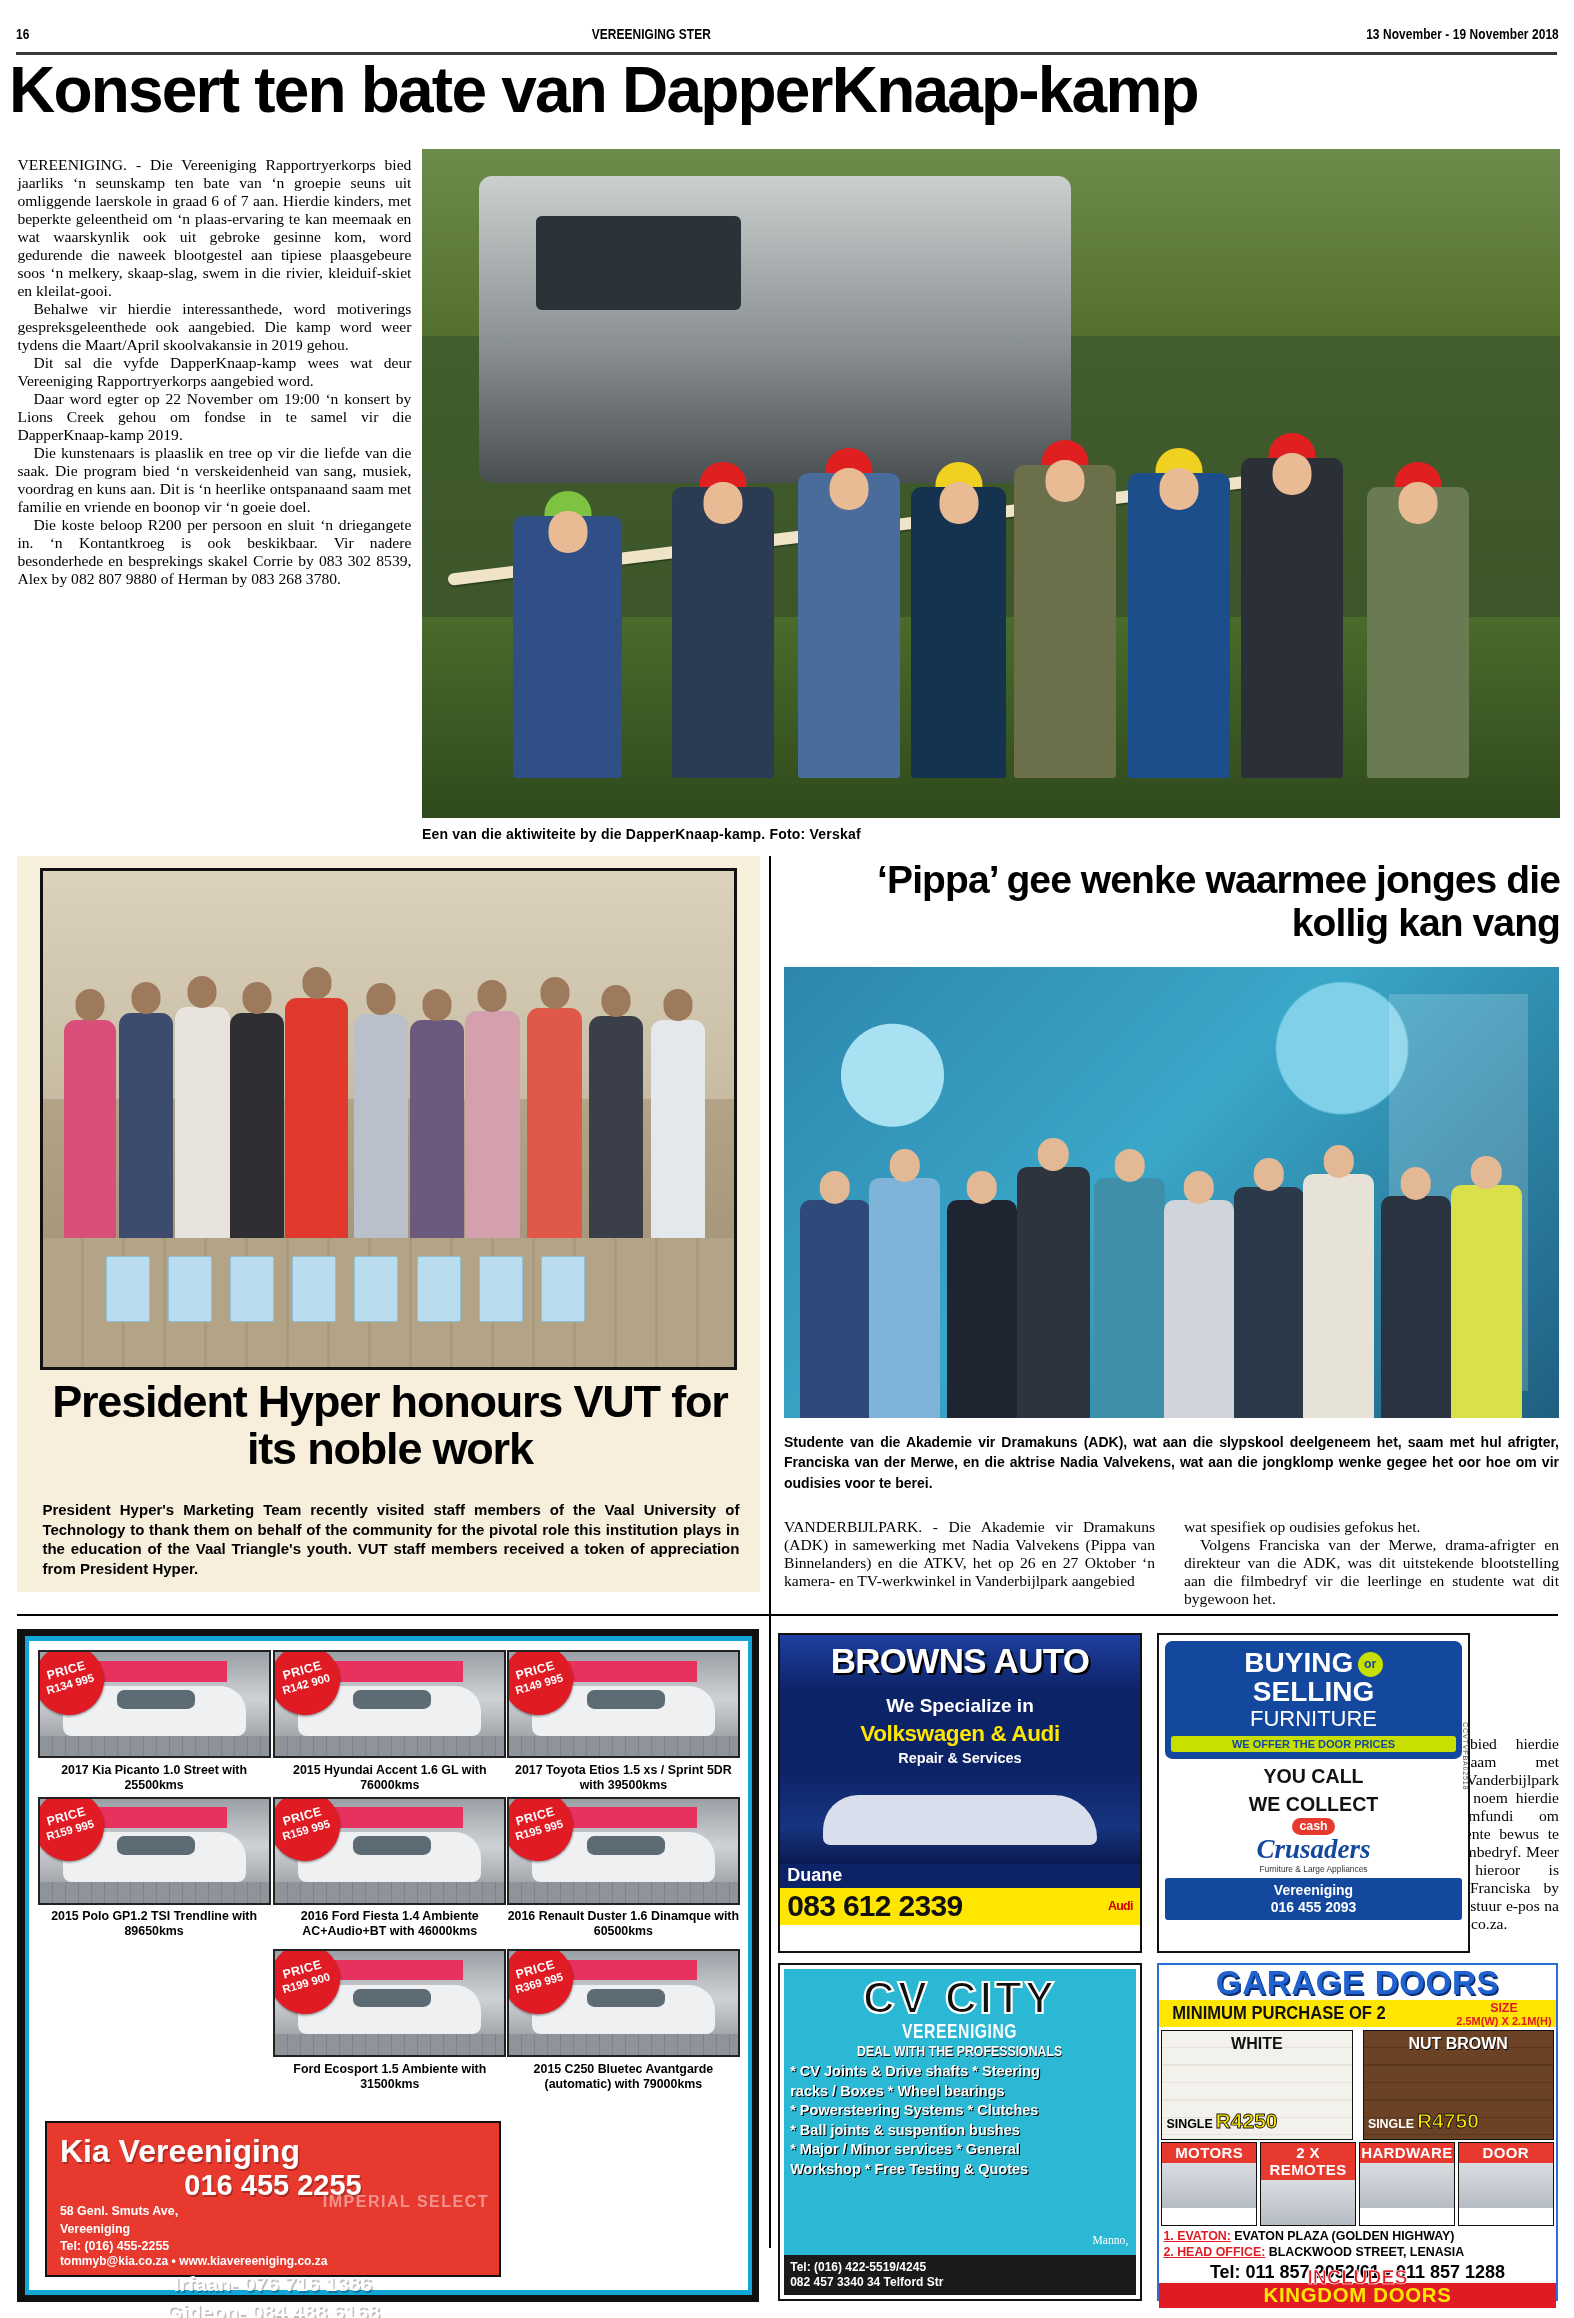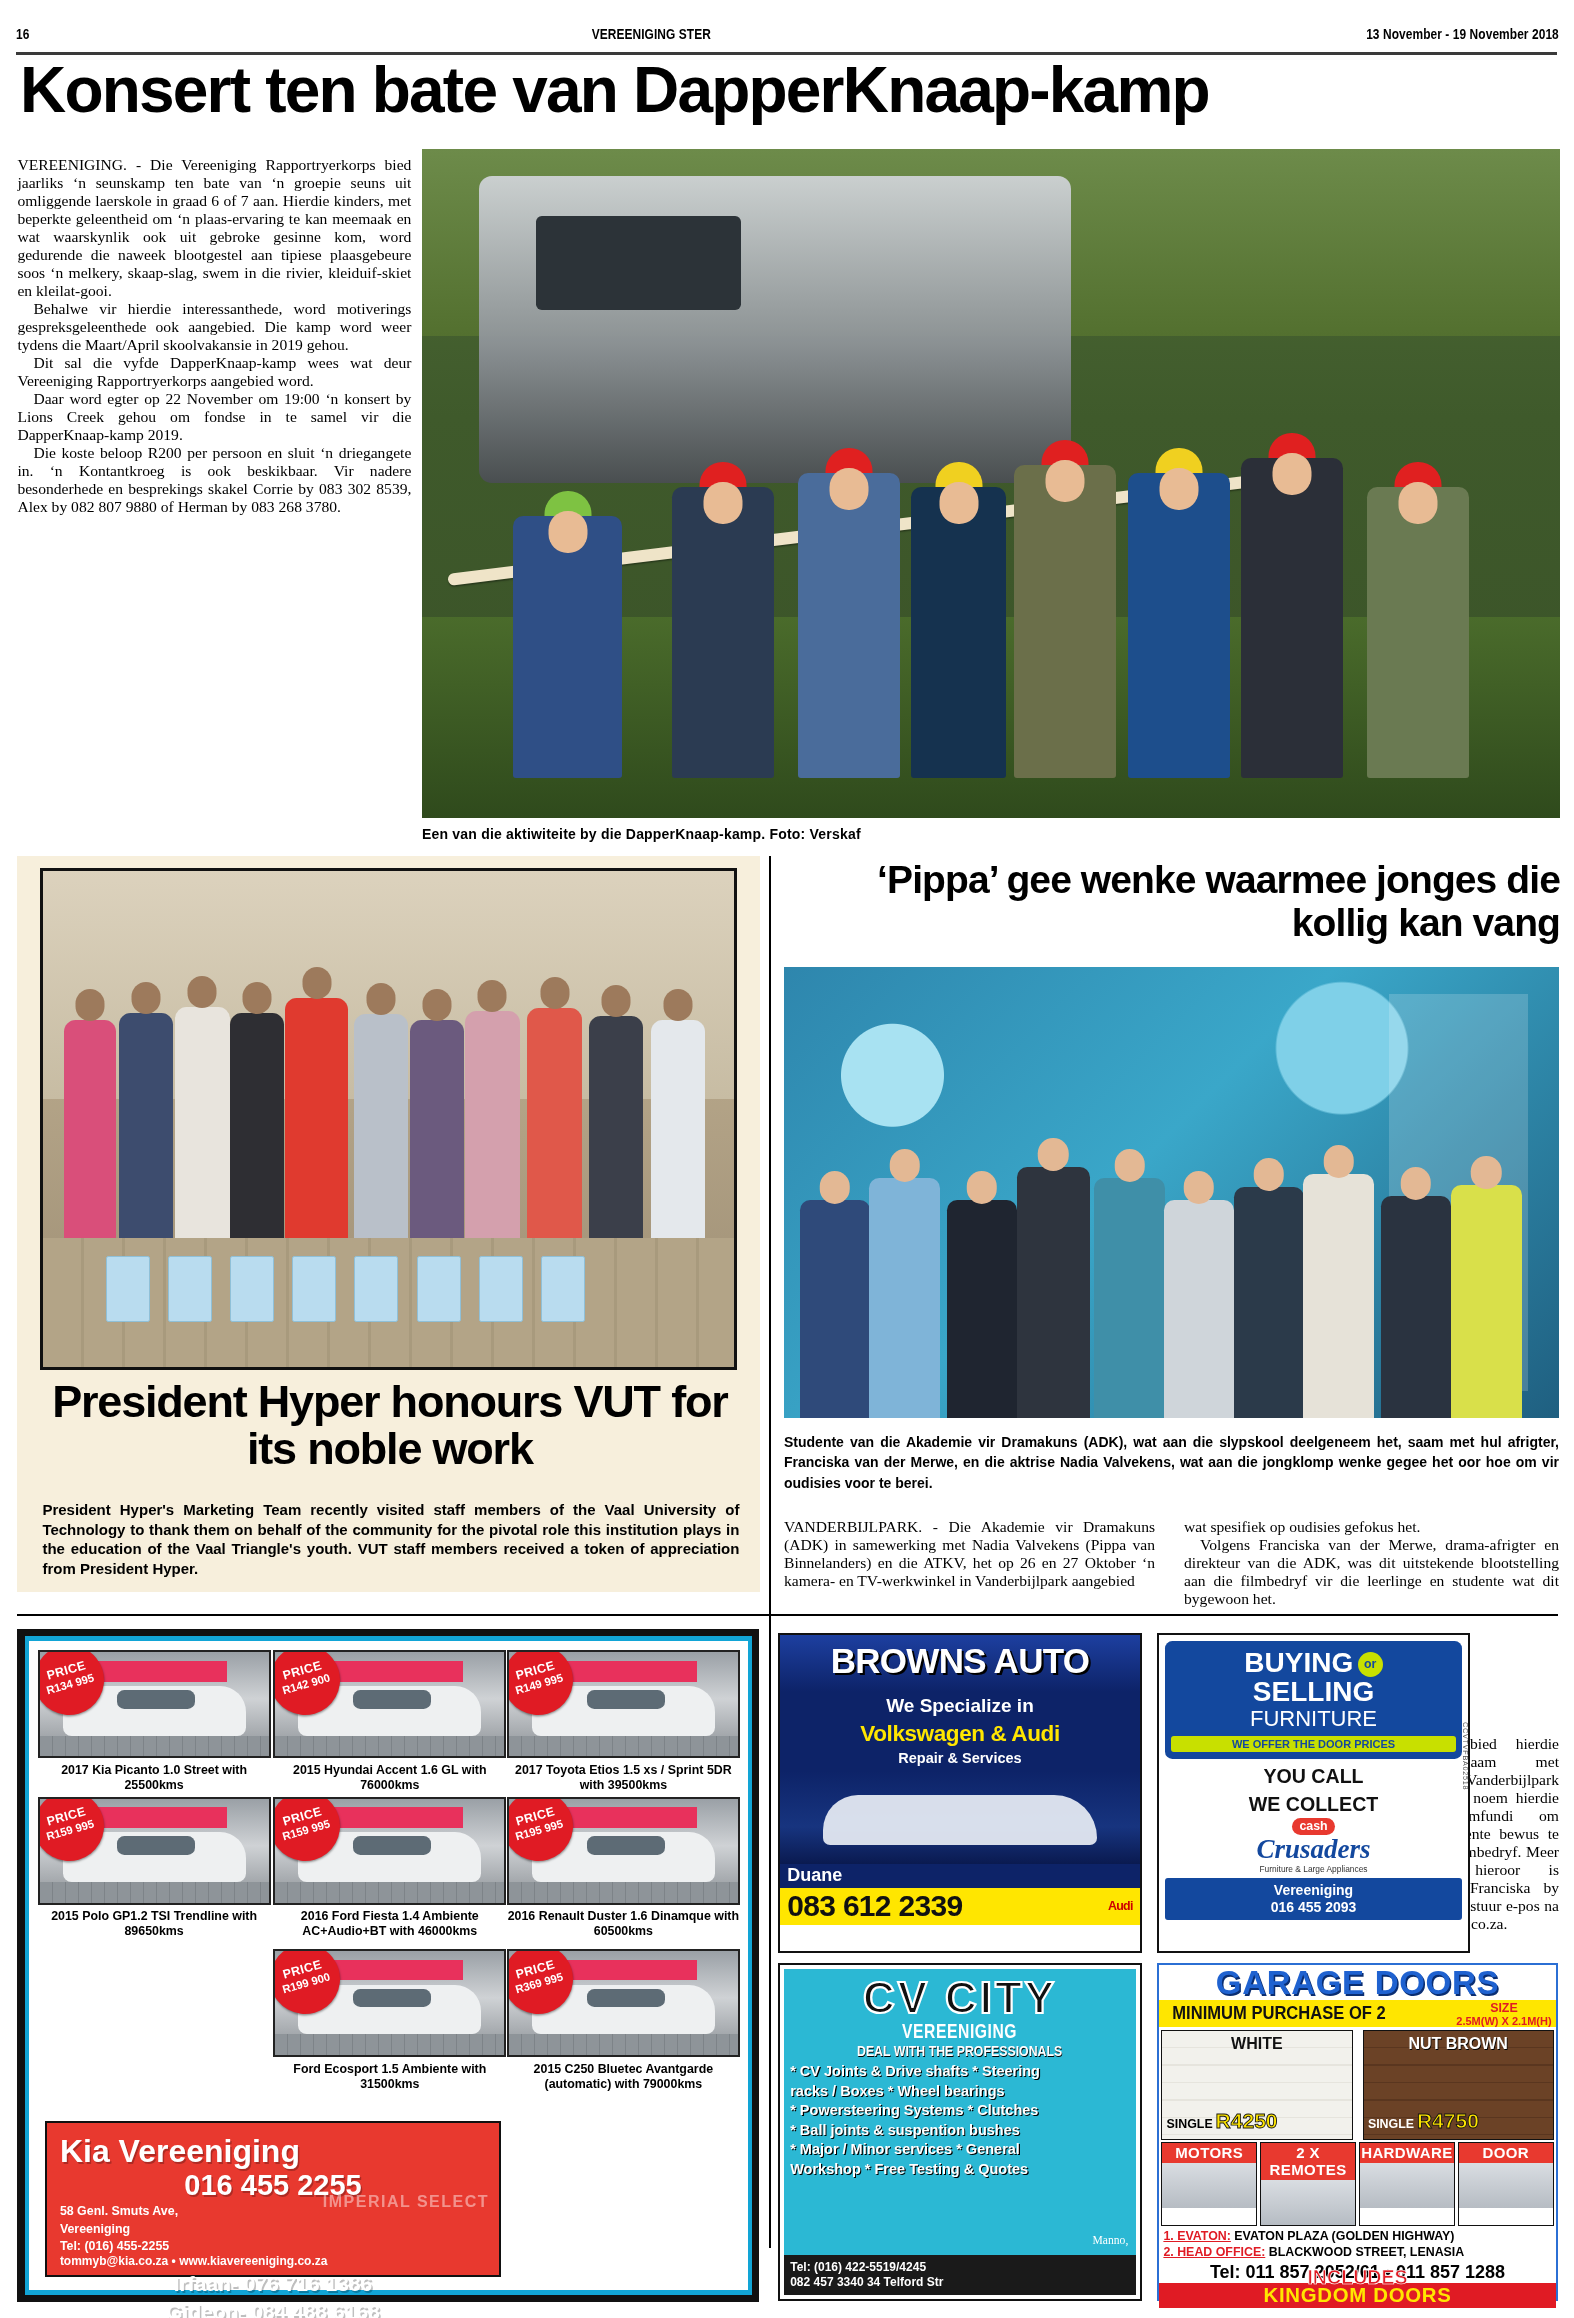--- a/index.html
+++ b/index.html
@@ -8,21 +8,21 @@
 
   
   .masthead{position:absolute;left:16px;top:25px;width:1541px;height:29px;}
   .mh-row{display:flex;align-items:baseline;justify-content:space-between;font-family:"Liberation Sans",sans-serif;font-weight:bold;font-size:15.3px;letter-spacing:0.1px;transform:scaleX(.78);transform-origin:left center;width:1978px;}
   .mh-left{width:87px;text-align:left;}
   .mh-mid{flex:1;text-align:center;padding-left:29px;}
   .mh-right{width:465px;text-align:right;}
   .mh-rule{position:absolute;left:16px;top:52px;width:1541px;height:2.9px;background:#3a3a3a;}
 
   
-  .head1{position:absolute;left:20px;top:57px;width:1549px;font-family:"Liberation Sans",sans-serif;
+  .head1{position:absolute;left:9px;top:57px;width:1549px;font-family:"Liberation Sans",sans-serif;
     font-weight:bold;font-size:64px;line-height:67px;letter-spacing:-1.8px;white-space:nowrap;
     transform:scaleX(1.0);transform-origin:left top;}
 
   
   .col-left{position:absolute;left:17.4px;top:156px;width:394px;font-family:"Liberation Serif",serif;
     font-size:15.6px;line-height:18px;text-align:justify;text-justify:inter-word;hyphens:none;}
   .col-left p{margin:0;text-indent:16px;}
   .col-left p.first{text-indent:0;}
 
   
@@ -220,20 +220,21 @@
   </div>
   <div class="mh-rule"></div>
 
   <div class="head1">Konsert ten bate van DapperKnaap-kamp</div>
 
   <div class="col-left">
     <p class="first">VEREENIGING. - Die Vereeniging Rapportryerkorps bied jaarliks ‘n seunskamp ten bate van ‘n groepie seuns uit omliggende laerskole in graad 6 of 7 aan. Hierdie kinders, met beperkte geleentheid om ‘n plaas-ervaring te kan meemaak en wat waarskynlik ook uit gebroke gesinne kom, word gedurende die naweek blootgestel aan tipiese plaasgebeure soos ‘n melkery, skaap-slag, swem in die rivier, kleiduif-skiet en kleilat-gooi.</p>
     <p>Behalwe vir hierdie interessanthede, word motiverings gespreksgeleenthede ook aangebied. Die kamp word weer tydens die Maart/April skoolvakansie in 2019 gehou.</p>
     <p>Dit sal die vyfde DapperKnaap-kamp wees wat deur Vereeniging Rapportryerkorps aangebied word.</p>
     <p>Daar word egter op 22 November om 19:00 ‘n konsert by Lions Creek gehou om fondse in te samel vir die DapperKnaap-kamp 2019.</p>
+    <p>Die kunstenaars is plaaslik en tree op vir die liefde van die saak. Die program bied ‘n verskeidenheid van sang, musiek, voordrag en kuns aan. Dit is ‘n heerlike ontspanaand saam met familie en vriende en boonop vir ‘n goeie doel.</p>
     <p>Die koste beloop R200 per persoon en sluit ‘n driegangete in. ‘n Kontantkroeg is ook beskikbaar. Vir nadere besonderhede en besprekings skakel Corrie by 083 302 8539, Alex by 082 807 9880 of Herman by 083 268 3780.</p>
   </div>
 
   <div class="hero">
     <div class="sky"></div>
     <div class="truck"></div>
     <div class="truckwin"></div>
     <div class="ground"></div>
     <div class="rope"></div>
     <div class="kid" style="left:8%;width:109px;height:262px;background:#2f4f86;">

